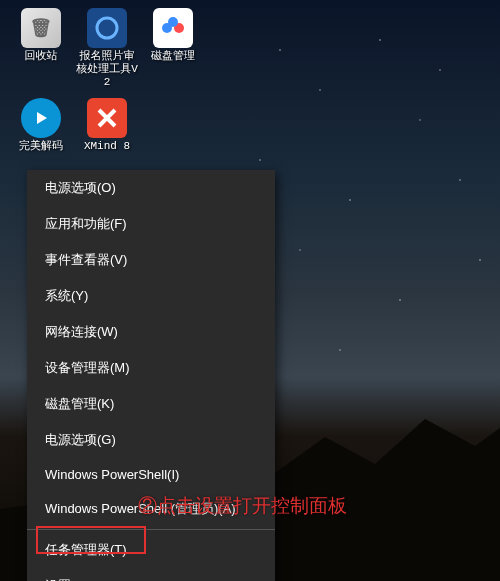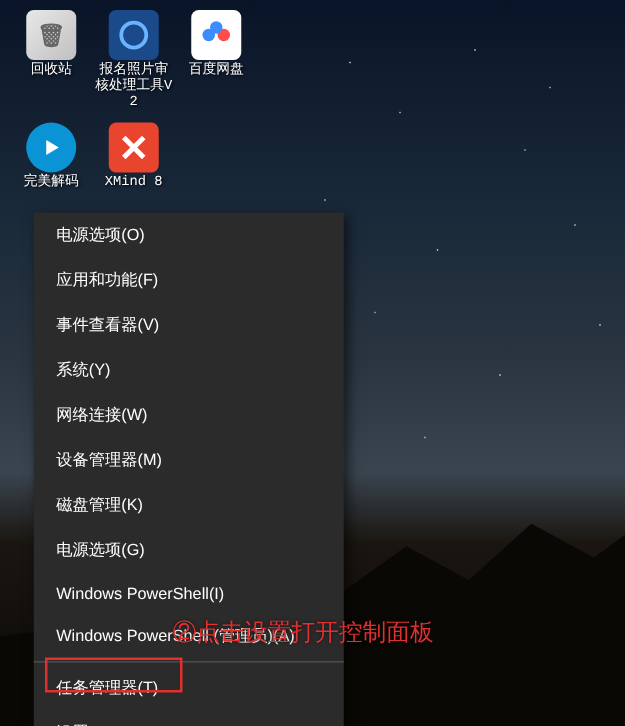--- a/index.html
+++ b/index.html
@@ -133,21 +133,21 @@
     <div class="icon-label">报名照片审核处理工具V2</div>
   </div>
   <div class="icon-block">
     <div class="icon-img baidu">
       <svg width="28" height="28" viewBox="0 0 28 28">
           <circle cx="8" cy="14" r="5" fill="#3b8cff"></circle>
           <circle cx="20" cy="14" r="5" fill="#ff4d4d"></circle>
           <circle cx="14" cy="8" r="5" fill="#3b8cff"></circle>
         </svg>
     </div>
-    <div class="icon-label">百度网盘</div>
+    <div class="icon-label">磁盘管理</div>
   </div>
   <div class="icon-block">
     <div class="icon-img perfect">
       <svg width="20" height="20" viewBox="0 0 20 20">
           <polygon points="6,4 16,10 6,16" fill="#fff"></polygon>
         </svg>
     </div>
     <div class="icon-label">完美解码</div>
   </div>
   <div class="icon-block">

